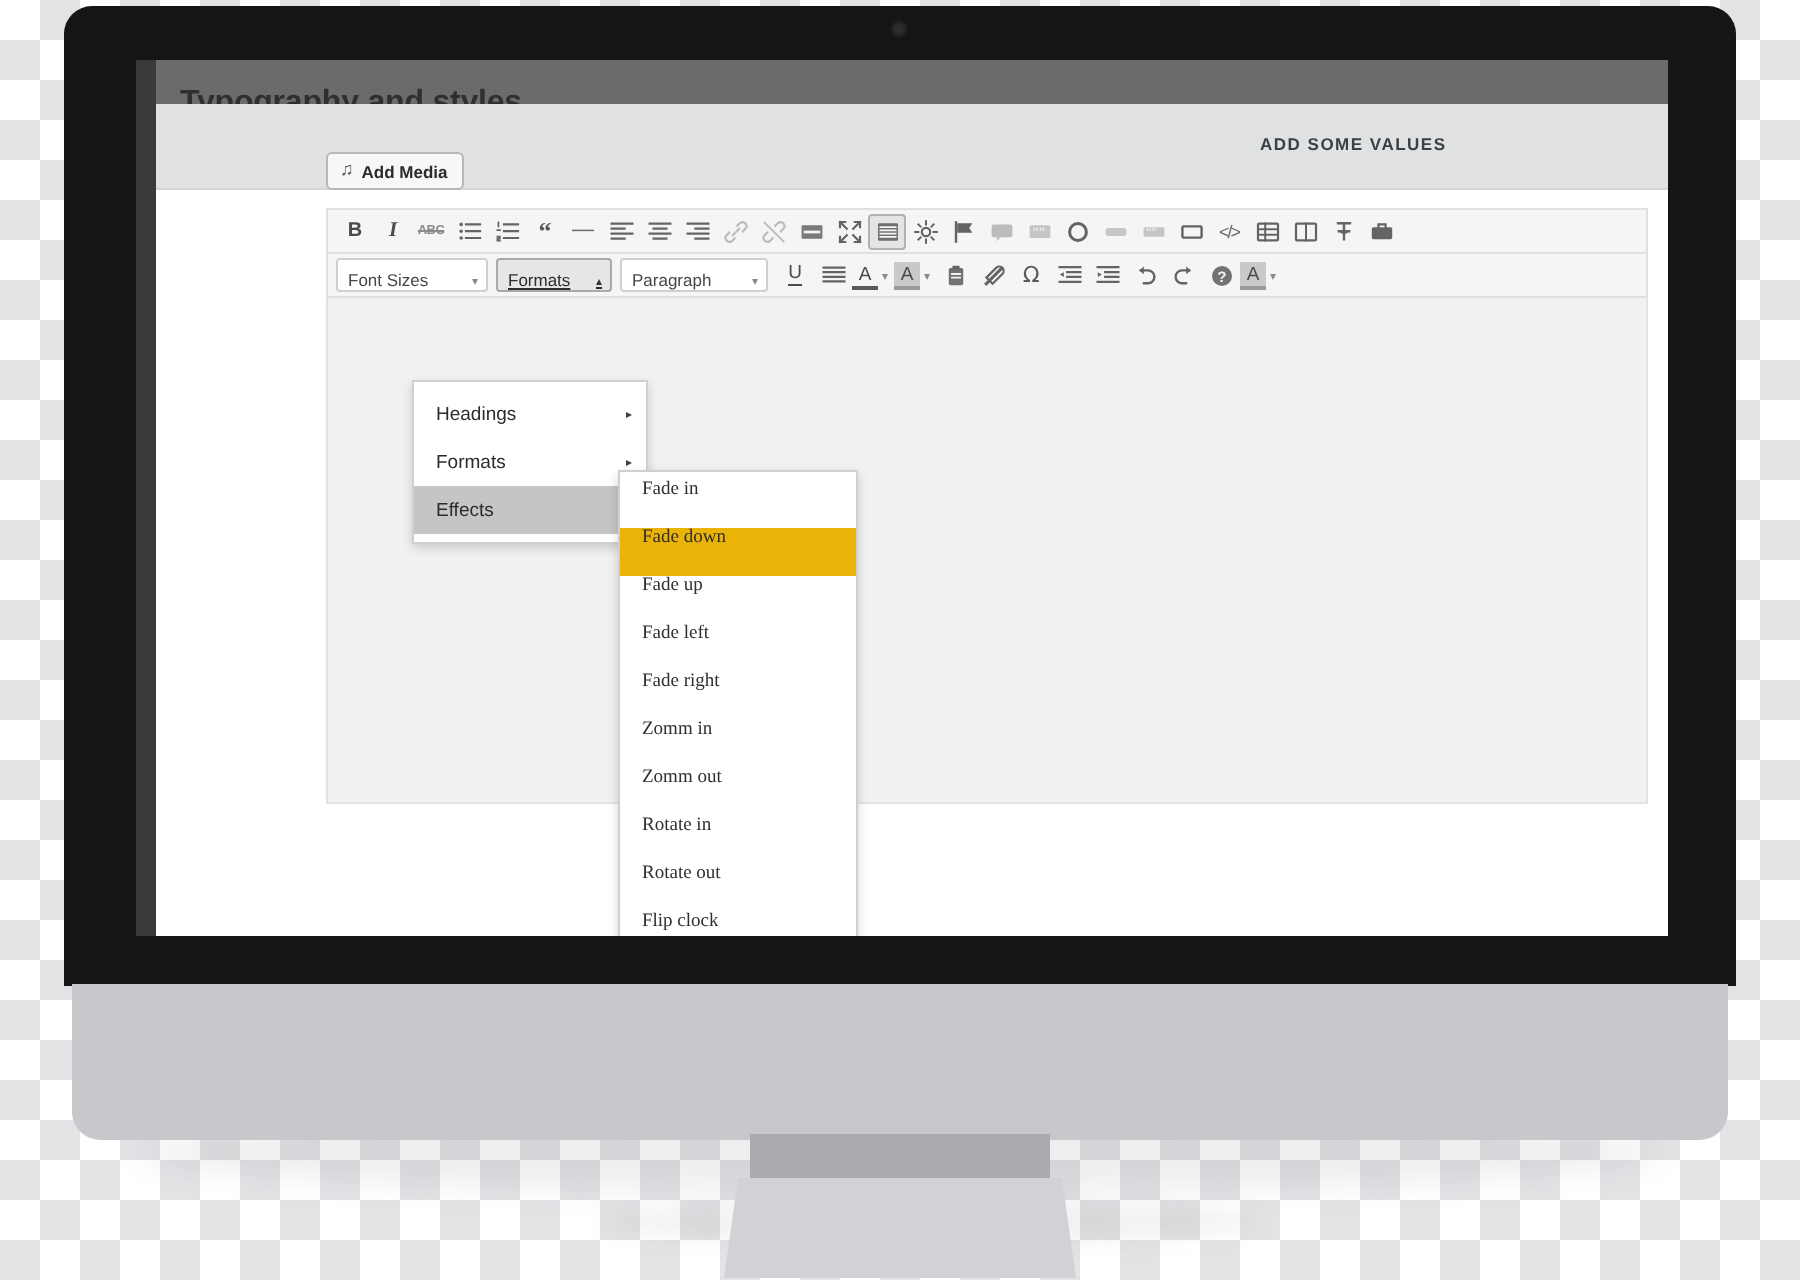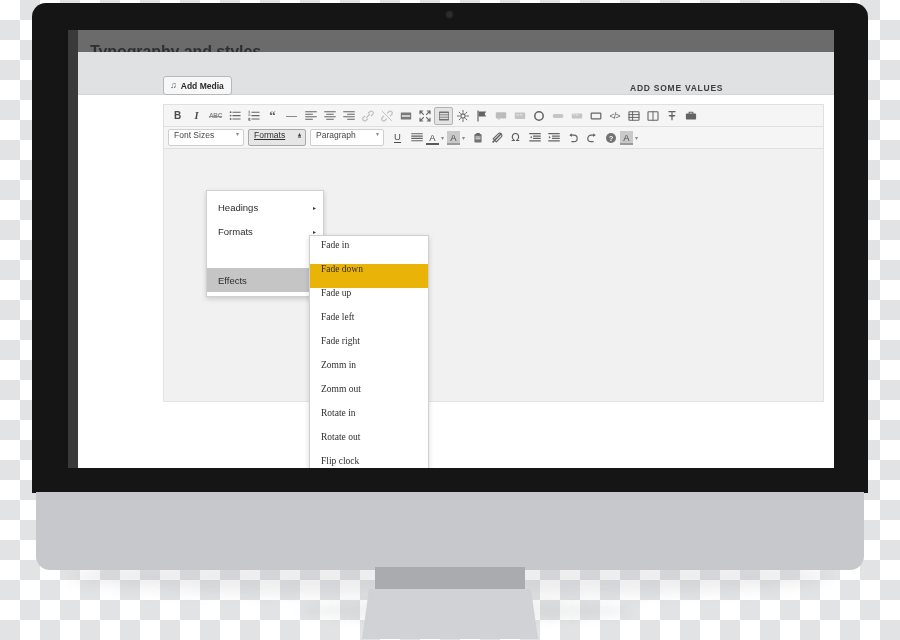--- a/index.html
+++ b/index.html
@@ -166,21 +166,20 @@
   }
   #panel-header-title {
     position: absolute;
     left: 552px;
     top: 15px;
     font-size: 8.5px;
     font-weight: 700;
     letter-spacing: 0.75px;
     color: #3c4043;
     white-space: nowrap;
-    margin-top: 16px;
   }
 
   
   #editor-body {
     position: absolute;
     left: 0; top: 44px;
     width: 756px;
     height: 372px;
     background: #ffffff;
   }
@@ -253,21 +252,21 @@
   .uline-g  { font-size: 9.5px; color: #4b4b4b; border-bottom: 1.5px solid #4b4b4b; line-height: 1; padding-bottom: 0px; }
   .dash-g   { font-size: 11px; color: #6a6a6a; line-height: 0.6; }
 
   
   .tsel {
     height: 17px;
     background: #ffffff;
     border: 1px solid #cfcfcf;
     border-radius: 2px;
     display: flex;
-    align-items: flex-start;
+    align-items: flex-end;
     justify-content: space-between;
     padding: 0 4px 0 5px;
     font-size: 8.5px;
     color: #44484c;
     cursor: pointer;
     margin-right: 4px;
     flex: 0 0 auto;
     white-space: nowrap;
   }
   .tsel .caret { font-size: 6px; color: #8a8a8a; margin-left: 9px; transform: translateY(-0.5px); }
@@ -328,21 +327,21 @@
     height: 24px;
     display: flex;
     align-items: center;
     justify-content: space-between;
     padding: 0 7px 0 11px;
     font-size: 9.5px;
     color: #2c2c2c;
     cursor: pointer;
     white-space: nowrap;
   }
-  .mitem.active { background: #c5c5c5; margin-top: 25px; }
+  .mitem.active { background: #c5c5c5; }
   .mitem .arrow { font-size: 6px; color: #3c3c3c; }
 
   
   #eff-menu {
     position: absolute;
     left: 241px;
     top: 205px;
     width: 120px;
     background: #ffffff;
     border: 1px solid #d0d0d0;

